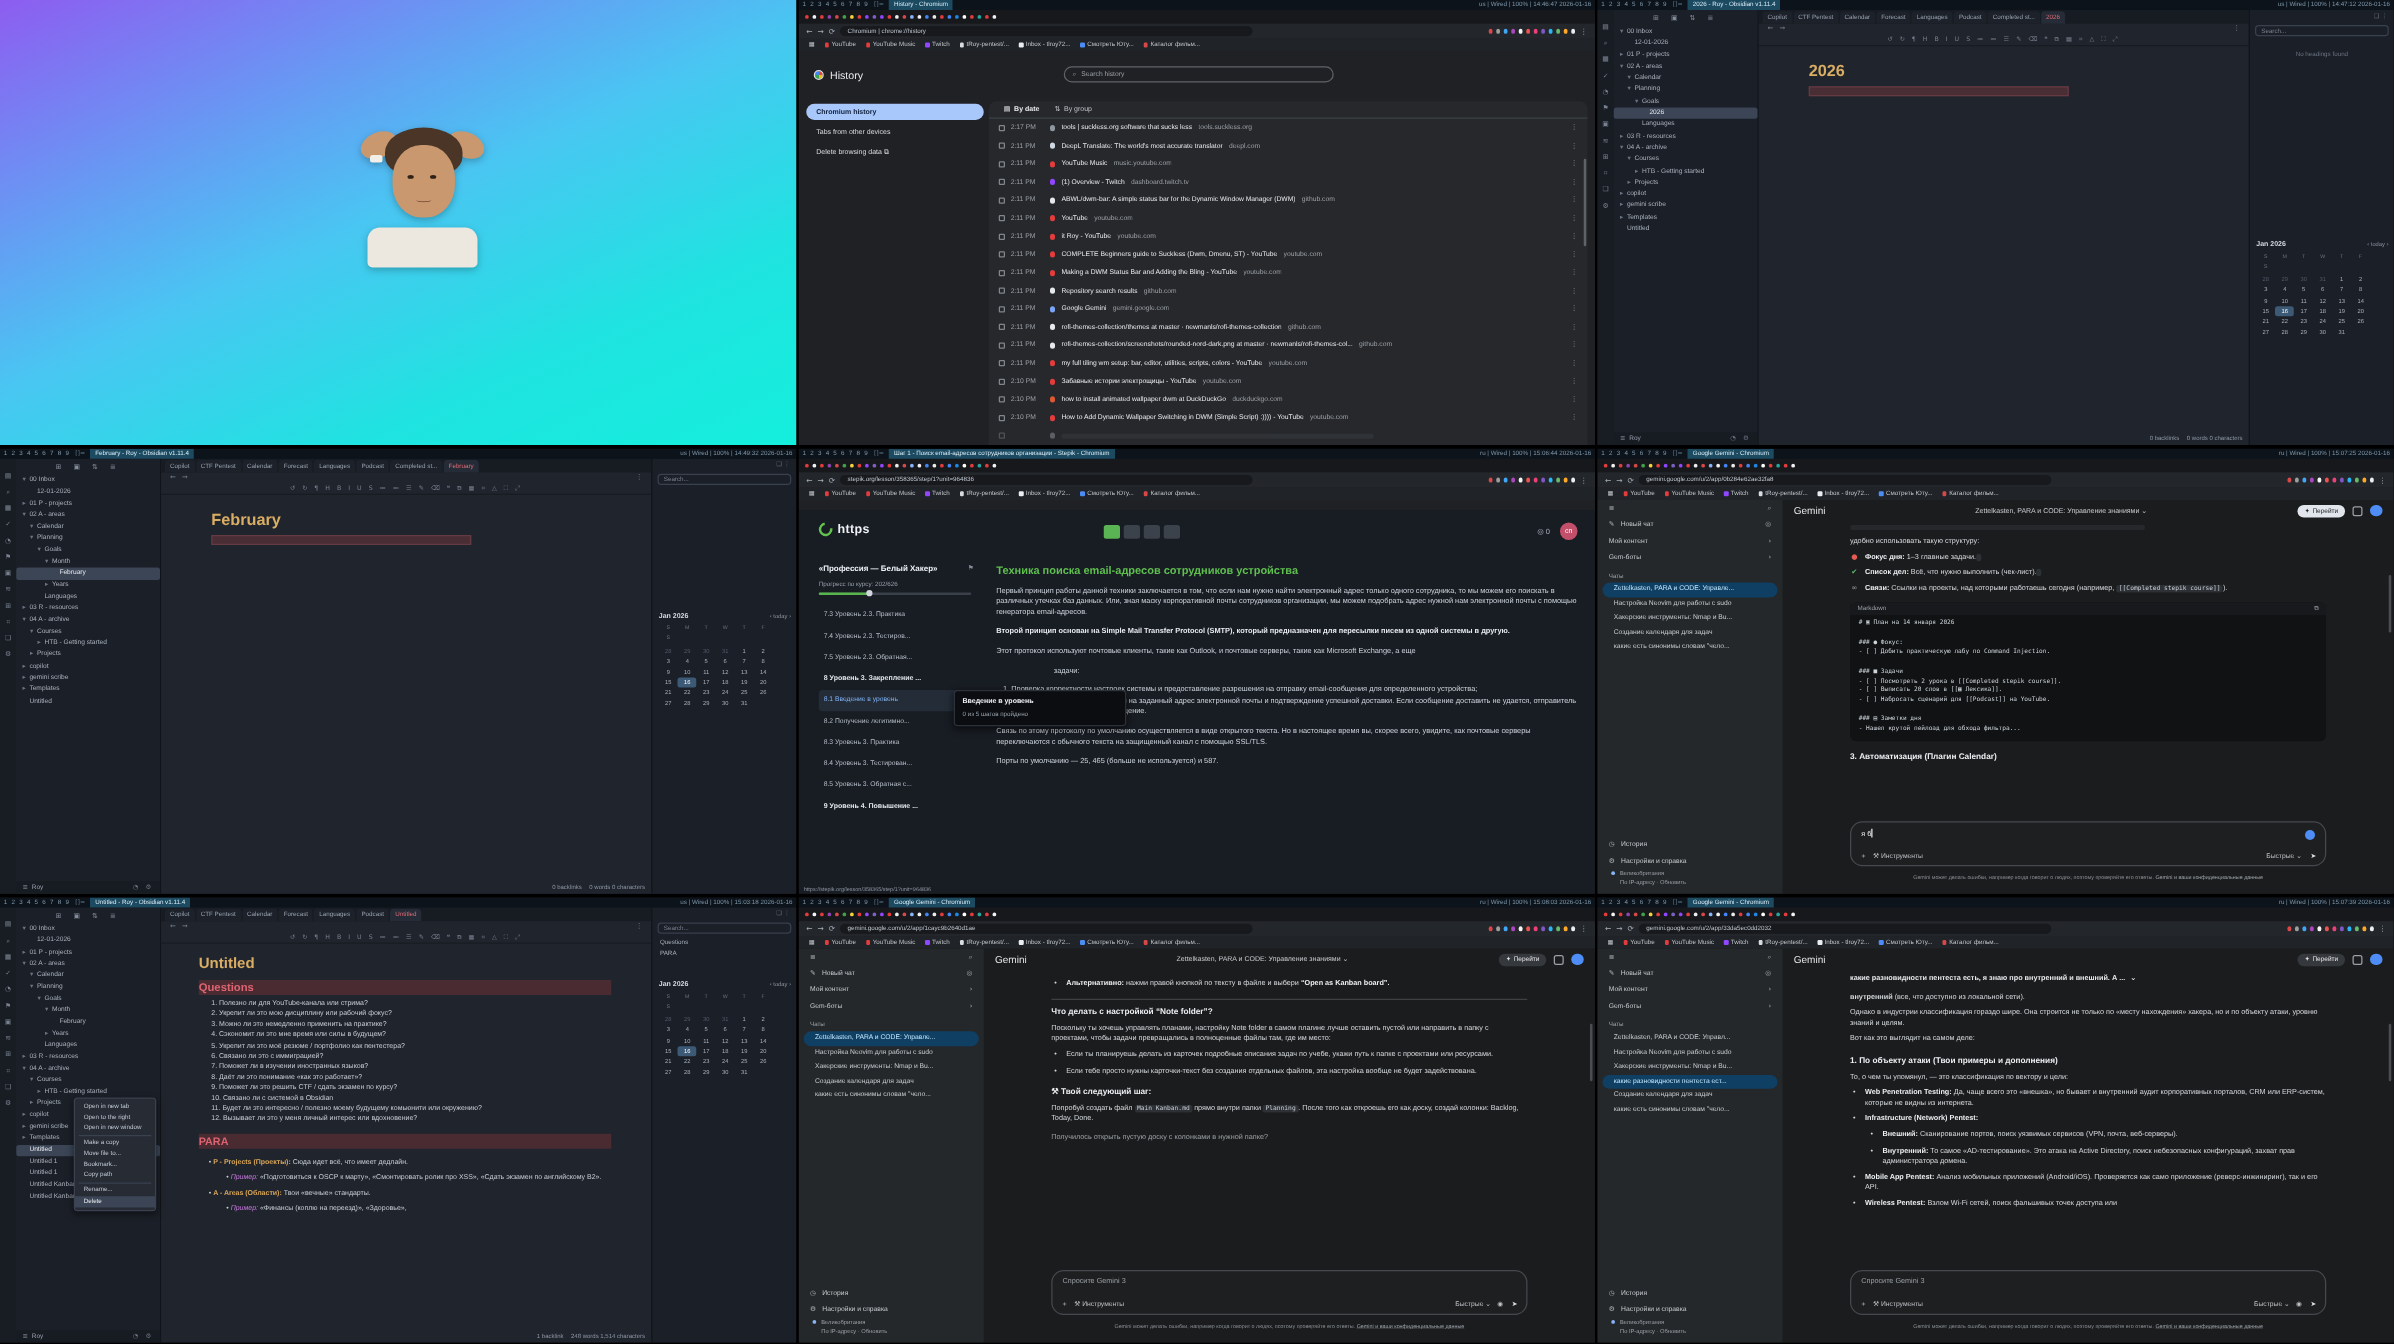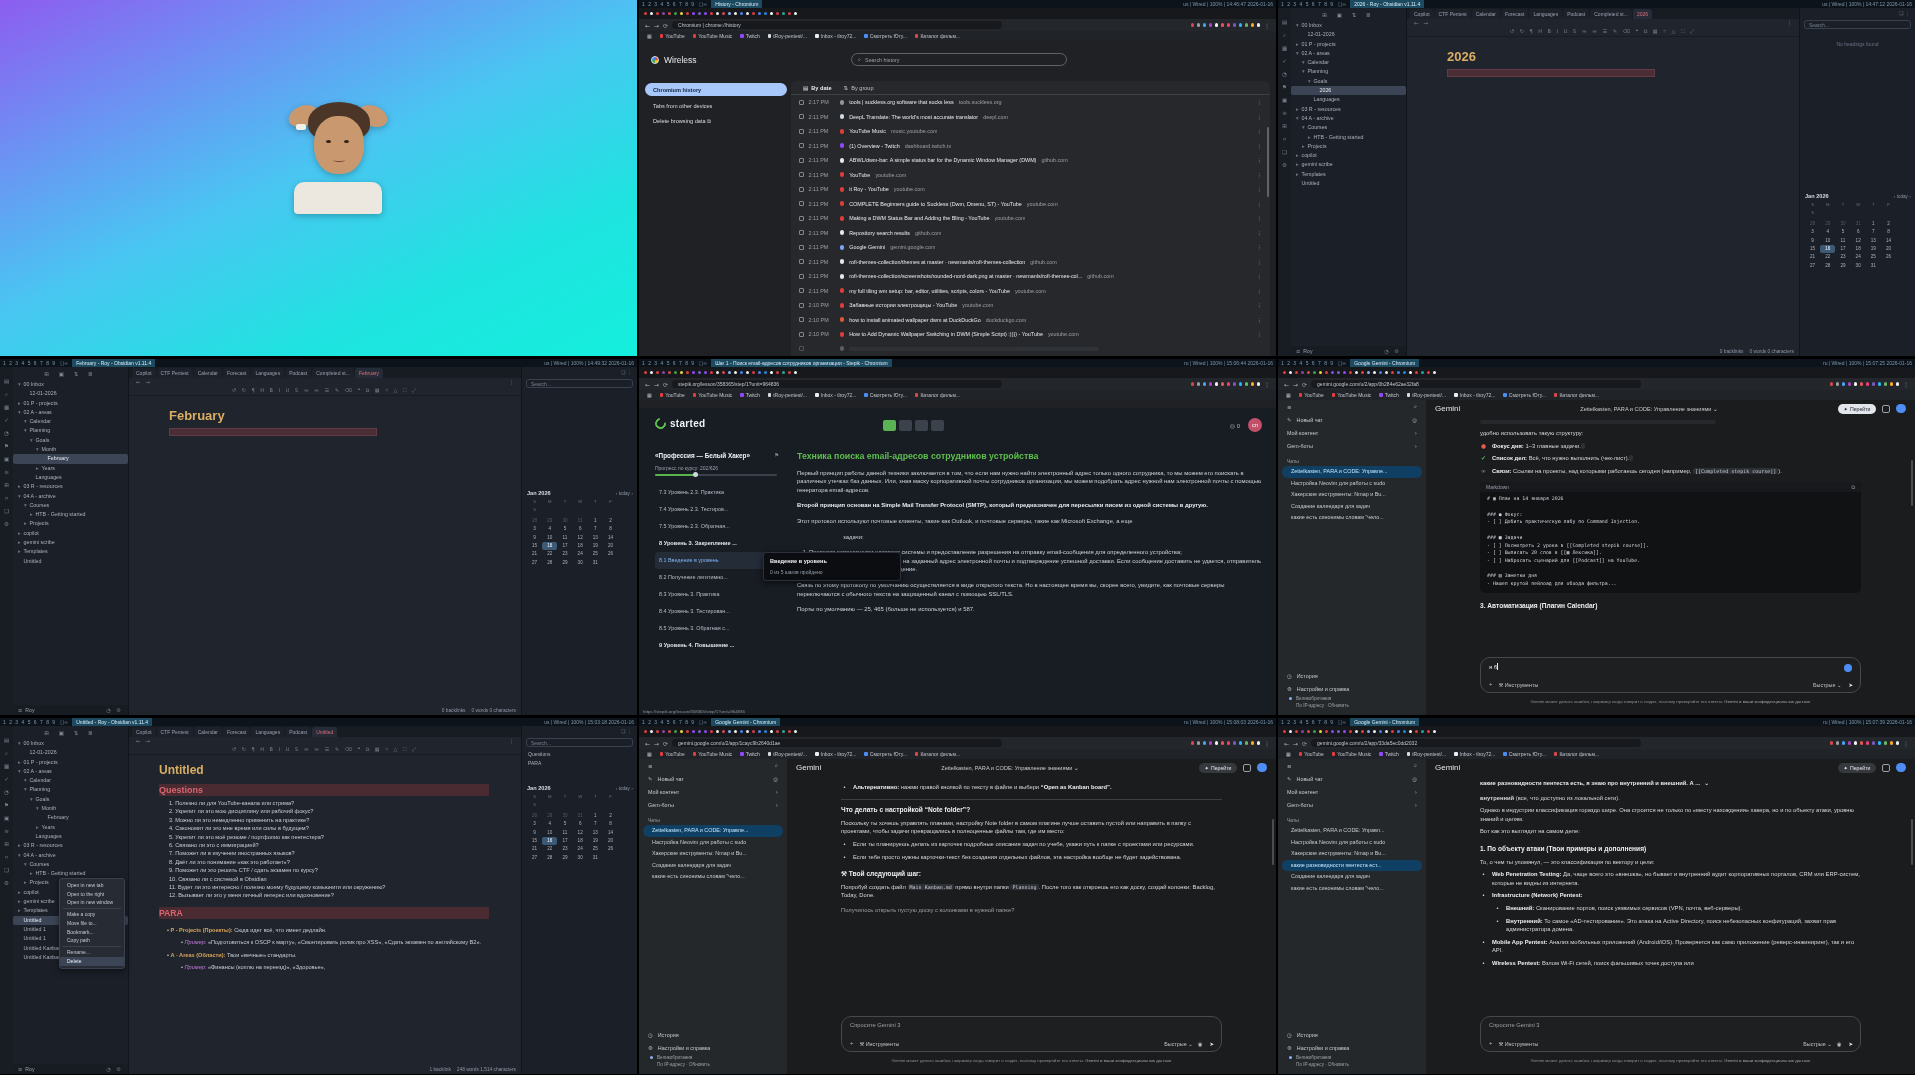--- a/index.html
+++ b/index.html
@@ -279,21 +279,21 @@
 
           <span class="bm">
             <span class="bmdot" style="background: rgb(217, 72, 72);"></span>
             <span>Каталог фильм...</span>
           </span>
         </div>
     </div>
     <div class="histpage">
       <div class="h-head">
         <span class="h-logo"></span>
-        <span class="h-title">Wireless</span>
+        <span class="h-title">History</span>
       </div>
       <div class="h-search">
         <span class="ic">⌕</span>
         <span>Search history</span>
       </div>
       <div class="h-nav">
 
           <div class="it sel">
             <span>Chromium history</span>
           </div>
@@ -942,21 +942,21 @@
 
           <span class="bm">
             <span class="bmdot" style="background: rgb(217, 72, 72);"></span>
             <span>Каталог фильм...</span>
           </span>
         </div>
     </div>
     <div class="stkpage">
       <div class="stk-logo">
         <span class="stk-ic"></span>
-        <span class="stk-name">started</span>
+        <span class="stk-name">https</span>
       </div>
       <div class="stk-steps">
 
       <span class="stk-sq" style="background: rgb(91, 180, 83);"></span>
           <span class="stk-sq" style="background: rgb(60, 66, 75);"></span>
           <span class="stk-sq" style="background: rgb(60, 66, 75);"></span>
           <span class="stk-sq" style="background: rgb(60, 66, 75);"></span>
         </div>
       <div class="stk-right">
         <span><span class="ic">◎</span> <span>0</span></span>

